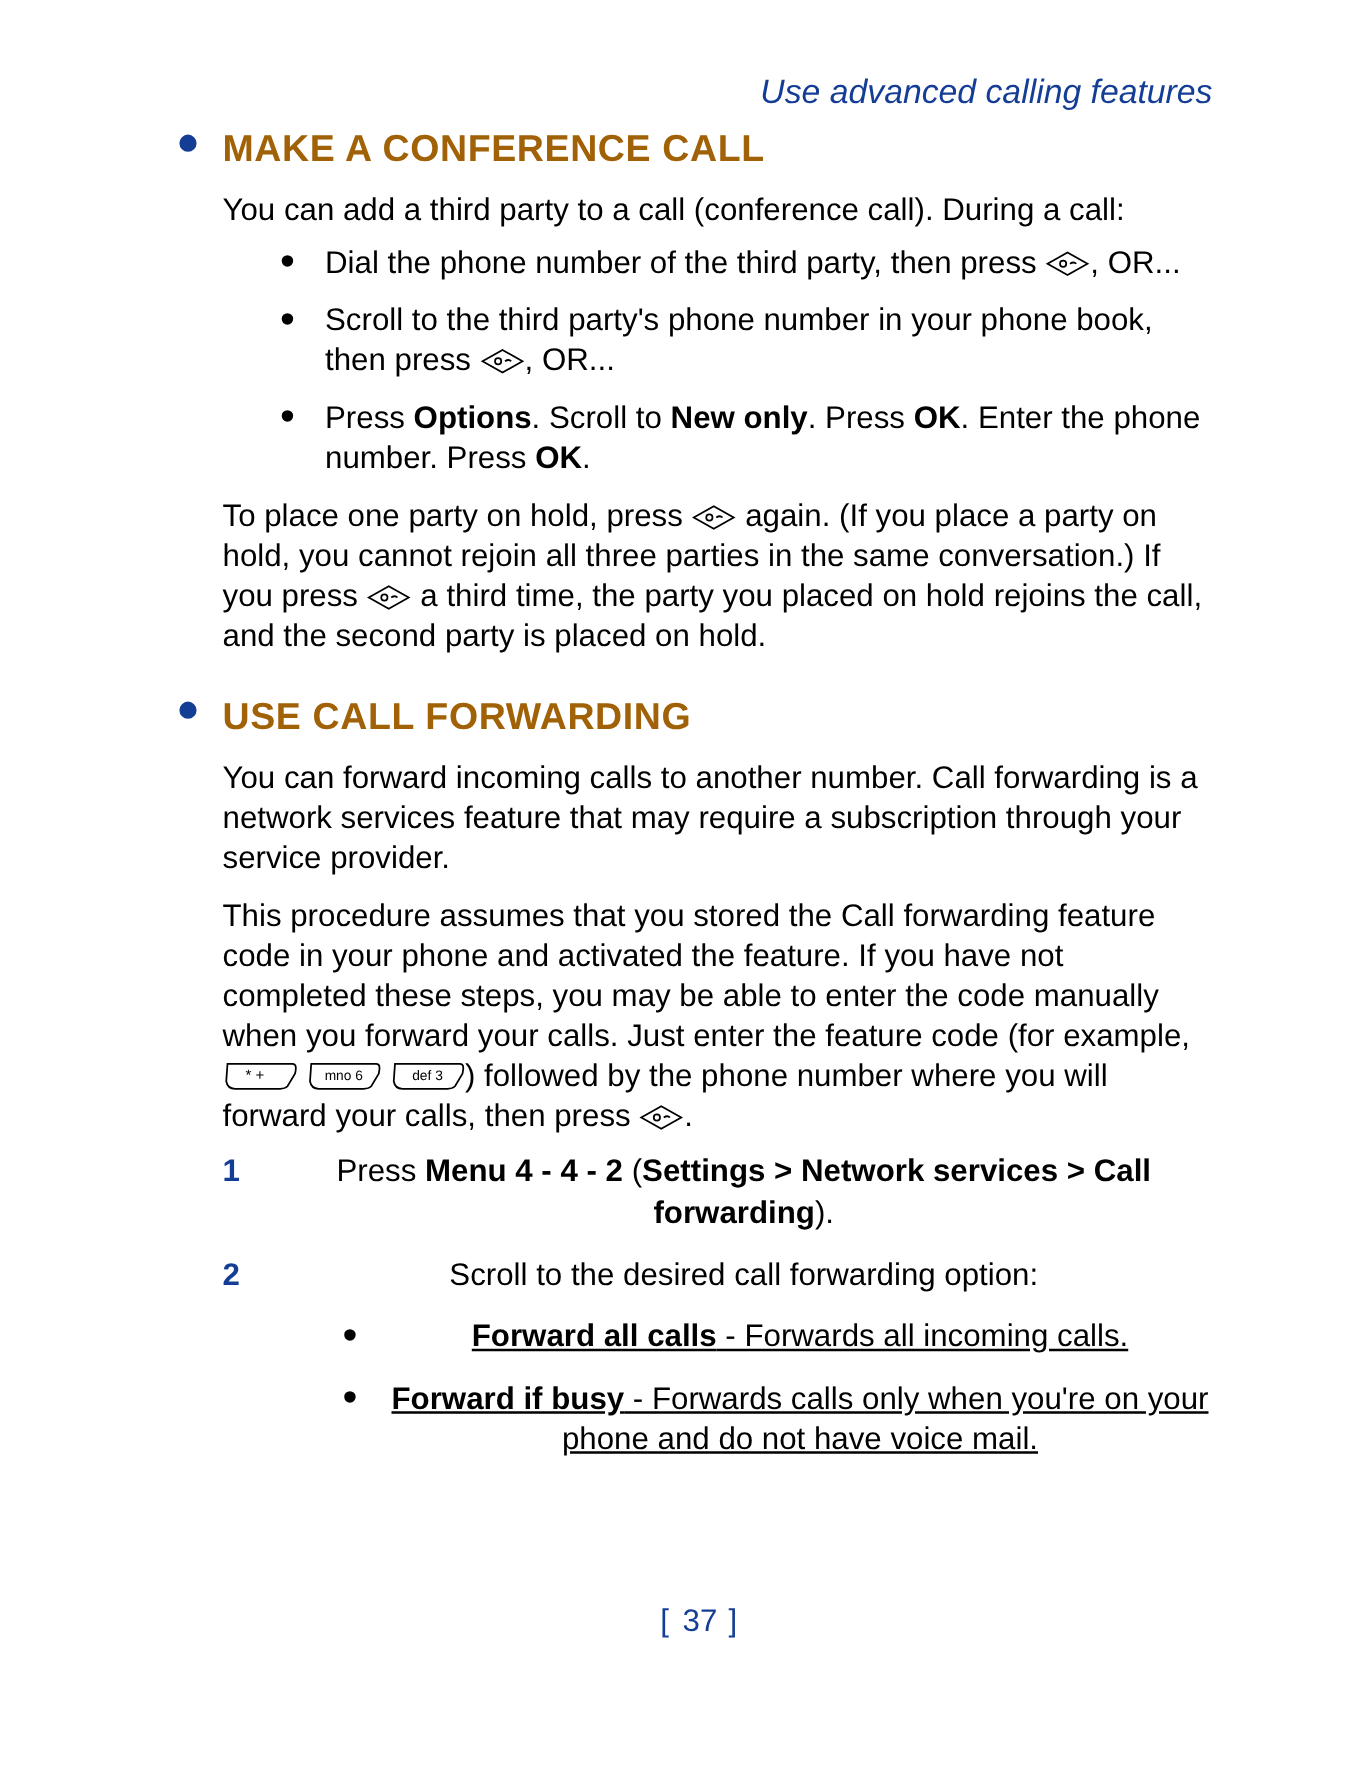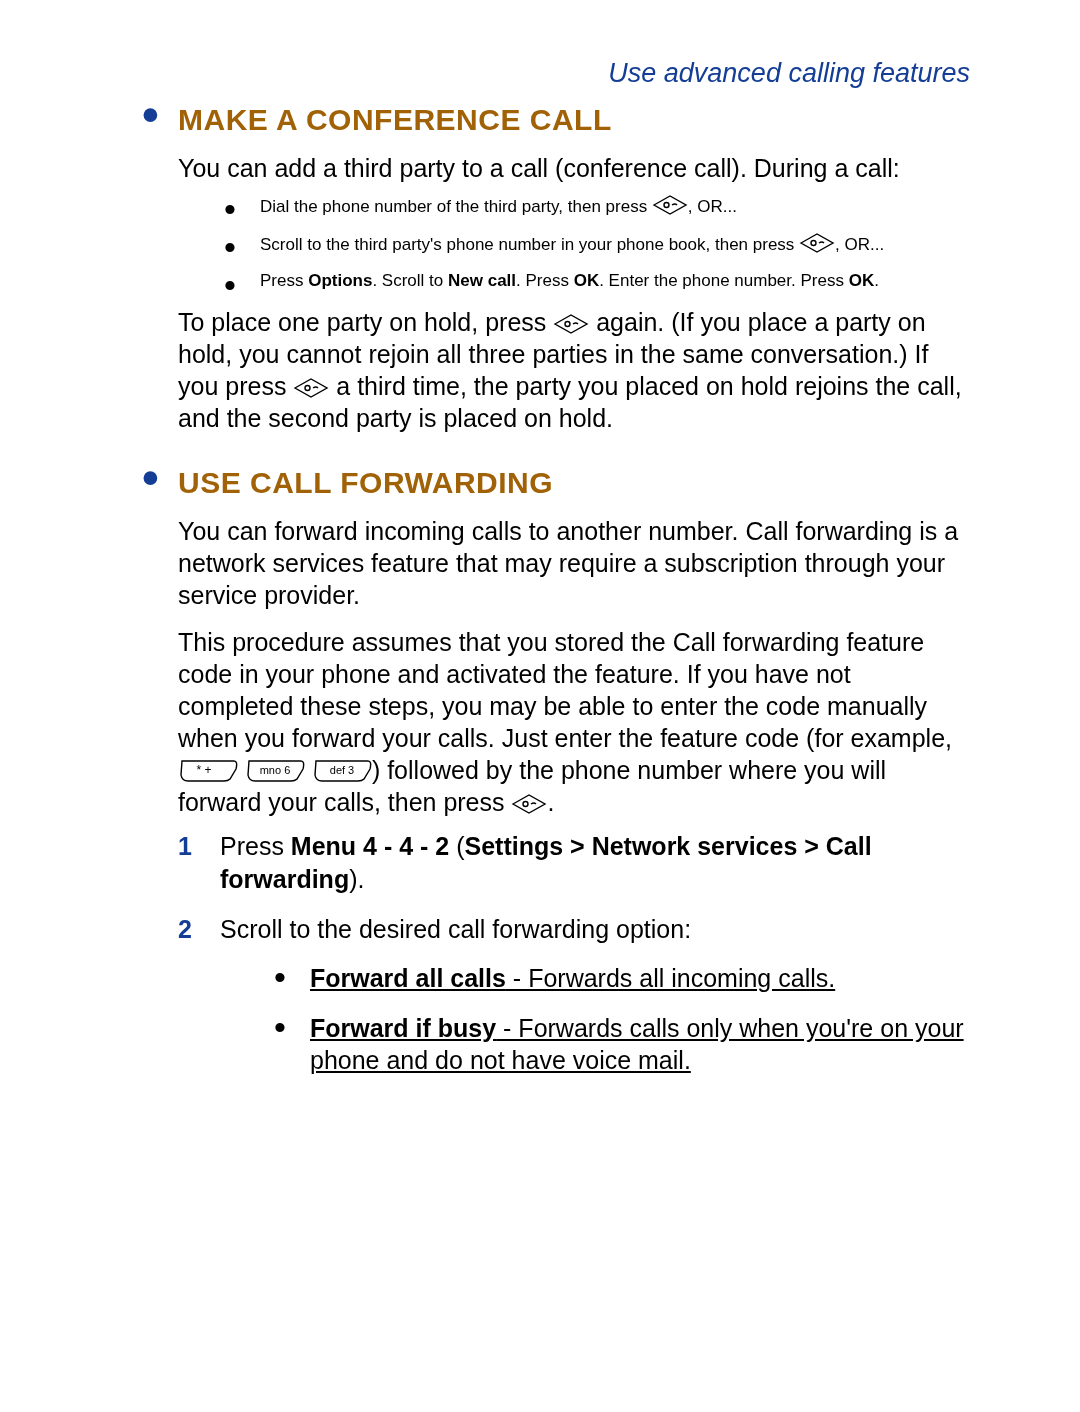--- a/index.html
+++ b/index.html
@@ -49,38 +49,39 @@
     margin: 15px 0 10px 28px;
     font-weight: 400;
   }
   ul.bullets {
     list-style: none;
     padding: 0 0 0 70px;
     margin: 4px 0 10px 0;
   }
   ul.bullets > li {
     position: relative;
-    font-size: 17px;
+    font-size: 25px;
     line-height: 1.28;
     margin-bottom: 14px;
     padding-left: 40px;
   }
   ul.bullets > li::before {
     content: "\2022";
     position: absolute;
     left: 4px;
     top: -6px;
     font-size: 34px;
     color: #000;
   }
   ol.steps {
     list-style: none;
     counter-reset: step;
     padding: 0 0 0 28px;
     margin: 12px 0 0 0;
+    text-align: center;
   }
   ol.steps > li {
     counter-increment: step;
     position: relative;
     font-size: 25px;
     line-height: 1.3;
     margin-bottom: 18px;
     padding-left: 42px;
   }
   ol.steps > li::before {
@@ -171,21 +172,21 @@
             <use href="#talk-key"></use>
           </svg></span><span>, OR...</span>
     </li>
     <li>
       <span>Scroll to the third party's phone number in your phone book, then press </span>
       <span class="key-icon"><svg viewBox="0 0 36 22">
             <use href="#talk-key"></use>
           </svg></span><span>, OR...</span>
     </li>
     <li>
-      <span>Press </span><b>Options</b><span>. Scroll to </span><b>New call</b><span>. Press </span><b>OK</b><span>. Enter the phone number. Press </span><b>OK</b><span>.</span>
+      <span>Press </span><b>Options</b><span>. Scroll to </span><b>New only</b><span>. Press </span><b>OK</b><span>. Enter the phone number. Press </span><b>OK</b><span>.</span>
     </li>
   </ul>
 
 
   <div class="para">
     <span>To place one party on hold, press </span>
     <span class="key-icon"><svg viewBox="0 0 36 22">
           <use href="#talk-key"></use>
         </svg></span>
     <span> again. (If you place a party on hold, you cannot rejoin all three parties in the same conversation.) If you press </span>
@@ -234,14 +235,17 @@
         <li>
           <b>Forward all calls</b><span> - Forwards all incoming calls.</span>
         </li>
         <li>
           <b>Forward if busy</b><span> - Forwards calls only when you're on your phone and do not have voice mail.</span>
         </li>
       </ul>
     </li>
   </ol>
 
+  <div class="page-number">
+    <span class="br">[ </span><span>37</span><span class="br"> ]</span>
+  </div>
 
 </div>
 
 </body></html>

